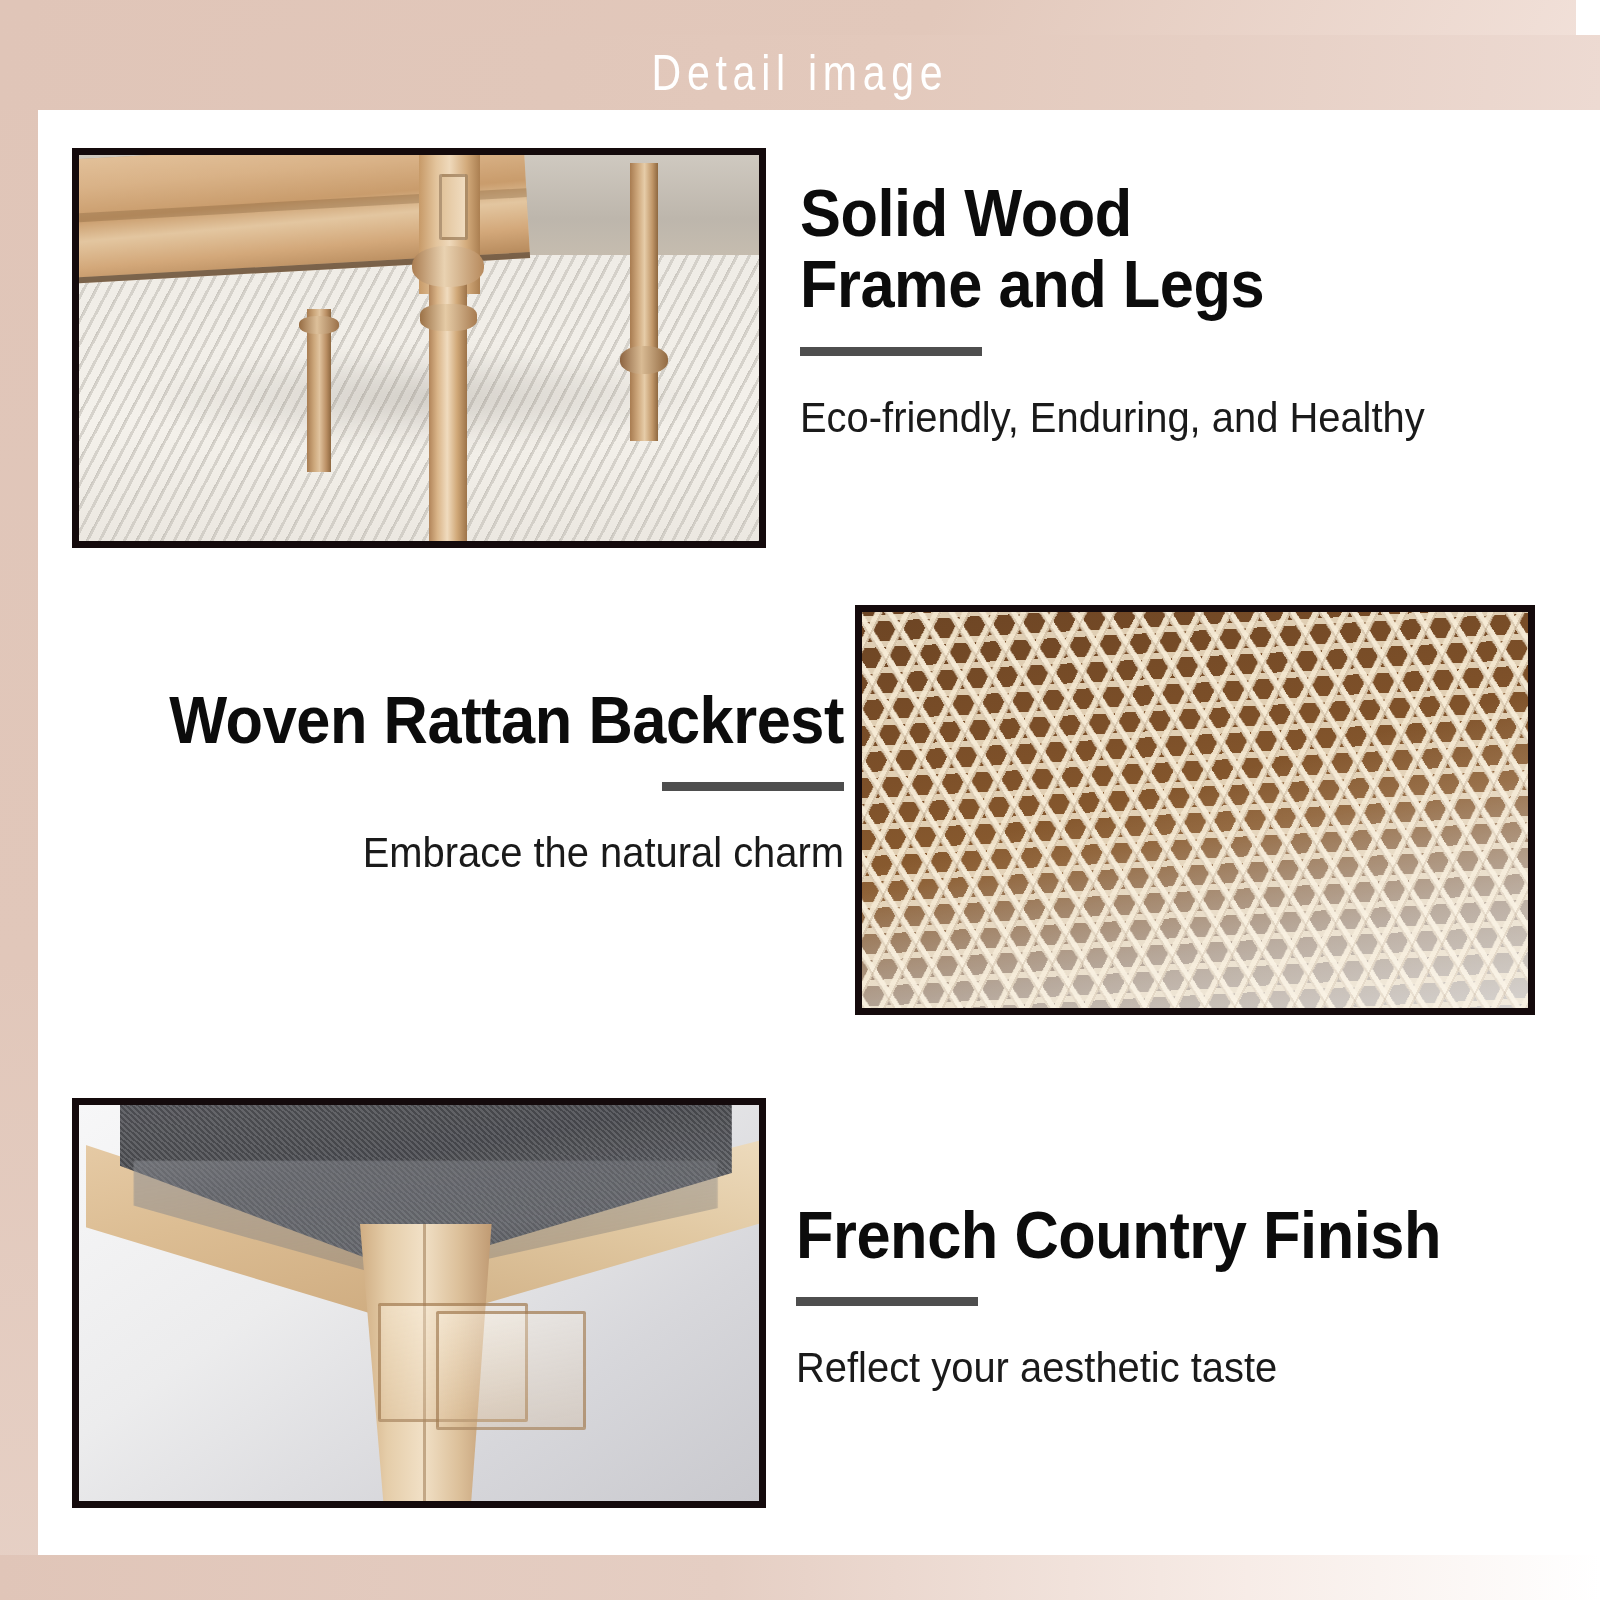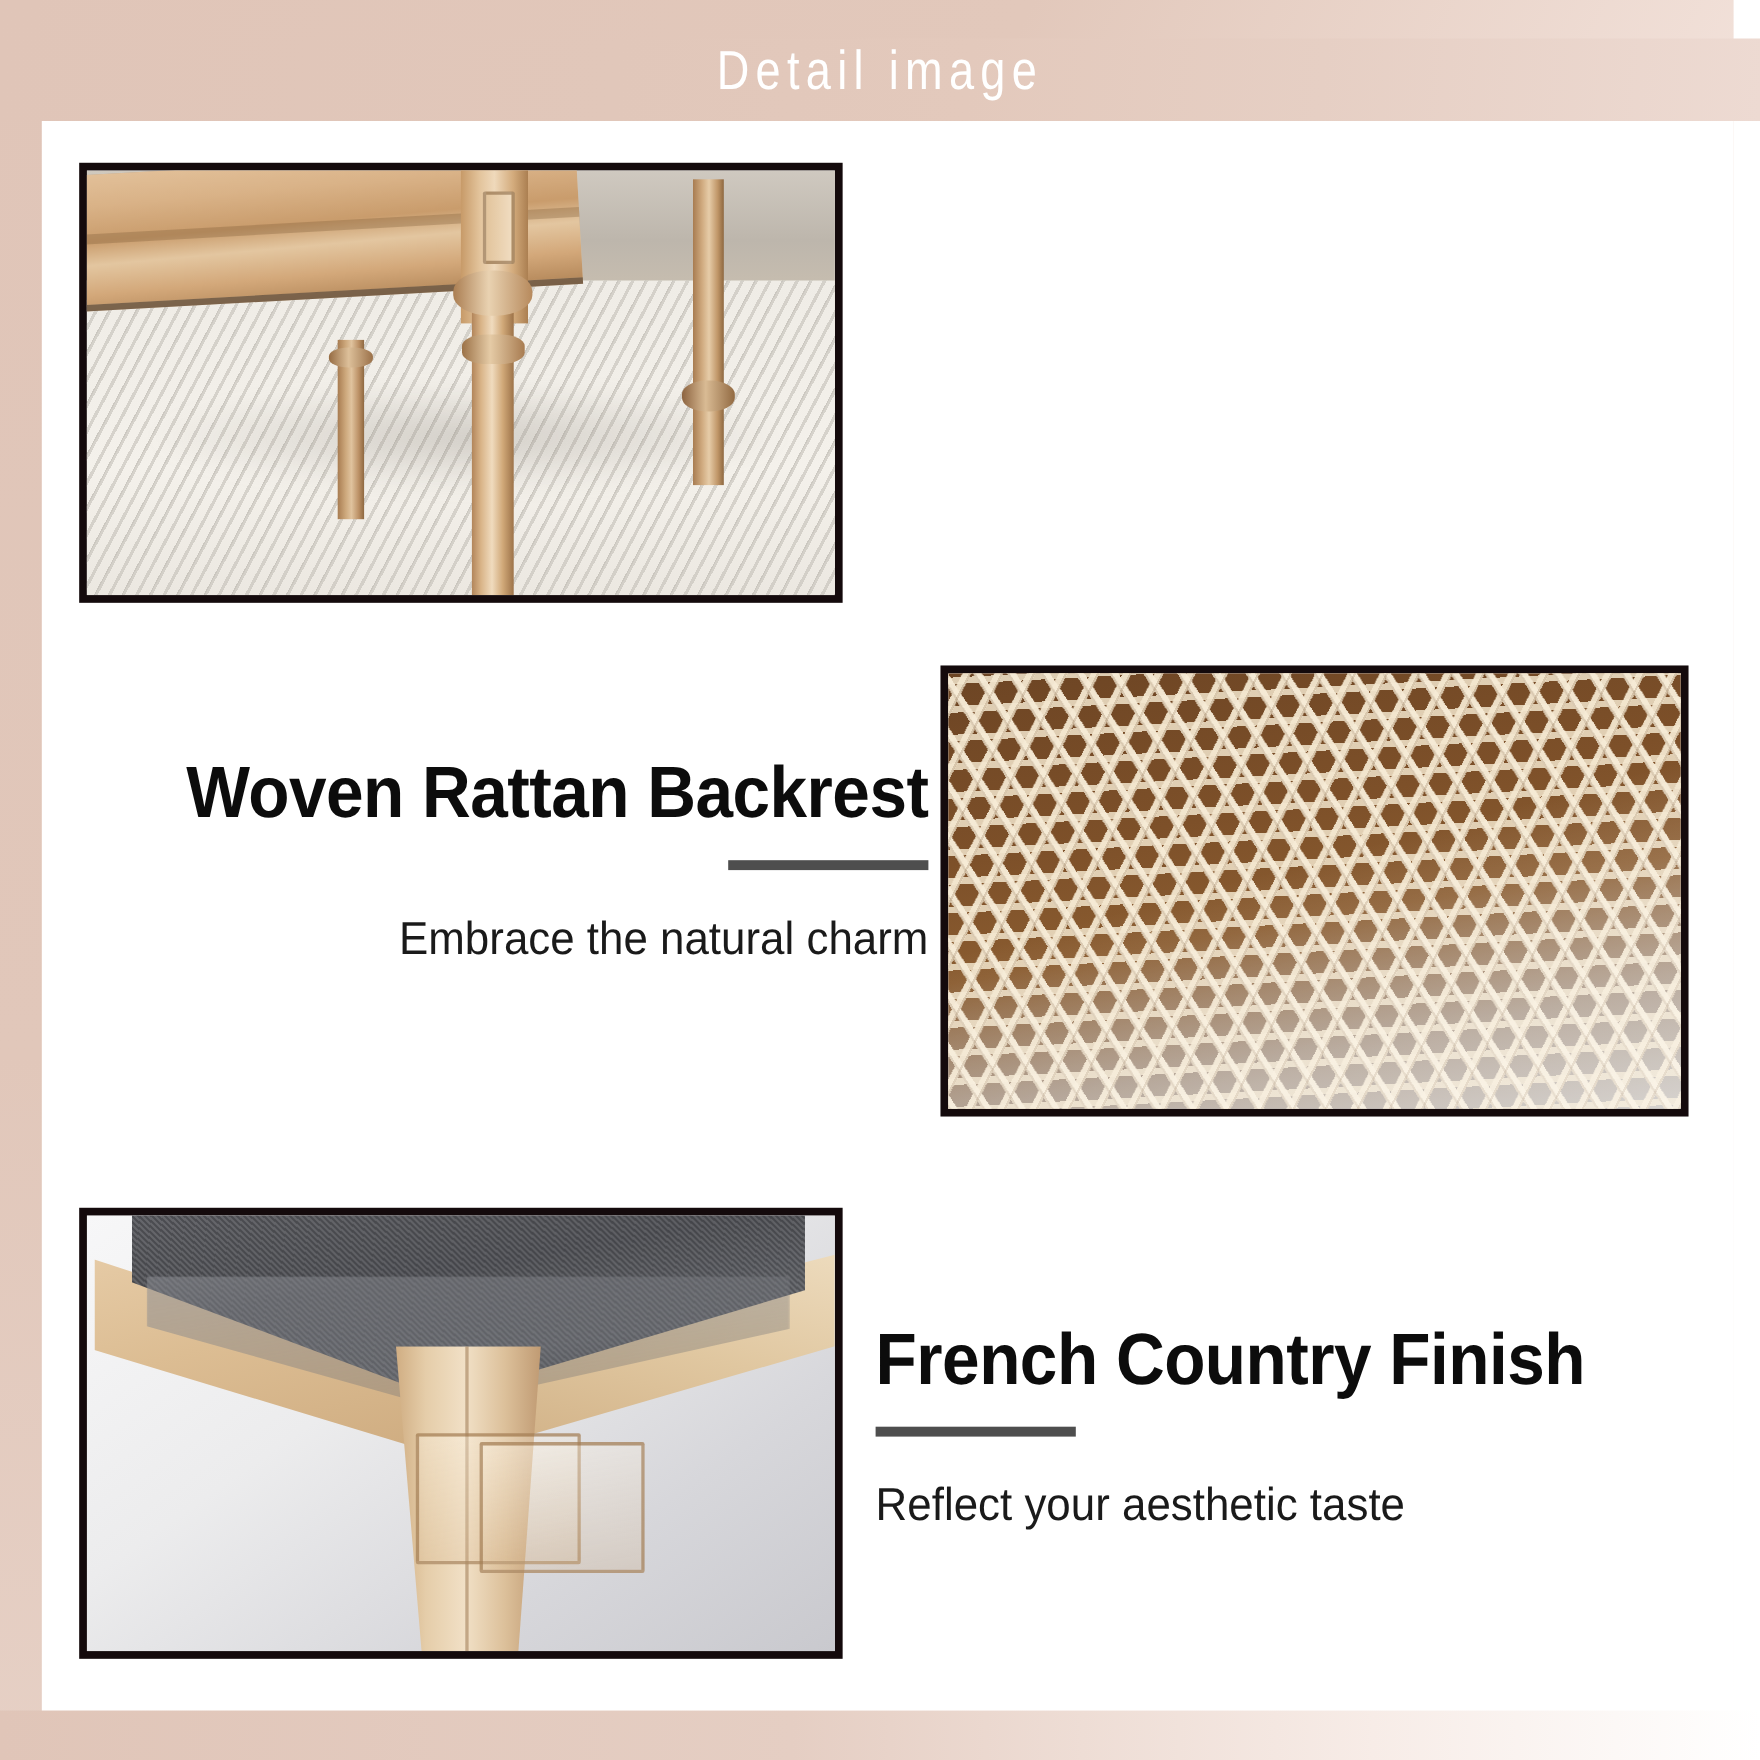--- a/index.html
+++ b/index.html
@@ -31,20 +31,21 @@
   #band-right  { right: 0; top: 0; width: 24px; height: 1600px;
                  background: linear-gradient(180deg,#ffffff 0%, #ffffff 100%); }
 
   
   #header {
     position: absolute;
     left: 0; top: 35px;
     width: 1600px; height: 75px;
     background: linear-gradient(95deg, #e0c5b8 0%, #e1c7ba 35%, #e3c9bc 55%, #e6cfc4 75%, #eddad2 100%);
     display: flex;
+    align-items: center;
     justify-content: center;
   }
   #header-title {
     color: #ffffff;
     font-size: 50px;
     font-weight: 400;
     letter-spacing: 7px;
     font-family: "Liberation Sans Narrow", "Liberation Sans", sans-serif;
     transform: scaleX(0.82);
     transform-origin: center;
@@ -269,20 +270,26 @@
         <div class="rug-shadow"></div>
         <div class="leg" id="leg-right"></div>
         <div class="leg" id="leg-back"></div>
         <div class="seat-rail"></div>
         <div class="post"></div>
         <div class="post-panel"></div>
         <div class="leg" id="leg-front"></div>
       </div>
     </div>
 
+    <div class="textblock" style="left:762px; top:68px; width:740px;">
+      <div class="headline left">Solid Wood
+Frame and Legs</div>
+      <div class="rule"></div>
+      <div class="subline left">Eco-friendly, Enduring, and Healthy</div>
+    </div>
 
     <div class="photo" id="photo-rattan">
       <div class="cane">
         <div class="cane-weave"></div>
         <div class="cane-weave2"></div>
         <div class="cane-sheen"></div>
       </div>
     </div>
 
     <div class="textblock" style="left:16px; top:575px; width:790px;">

